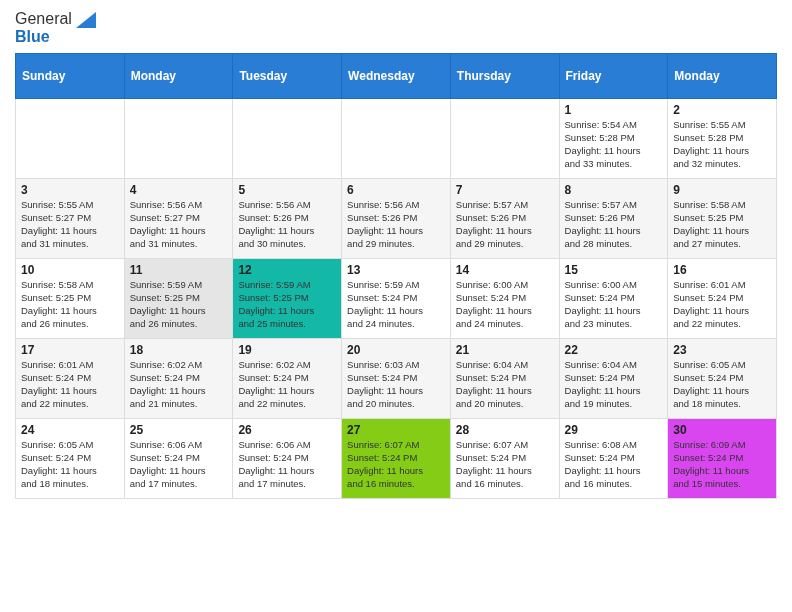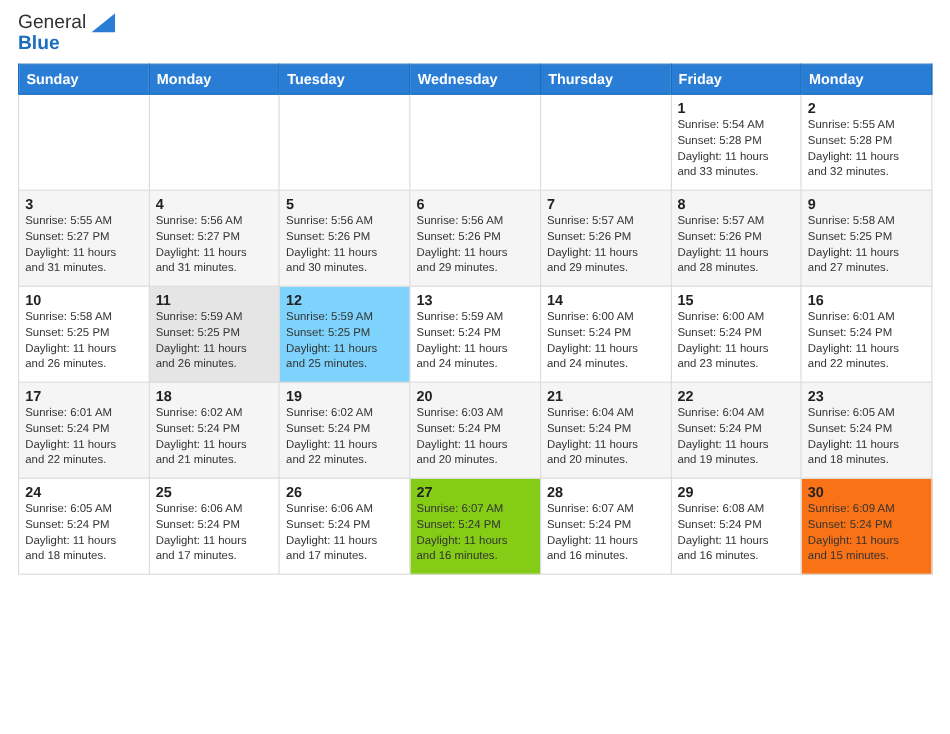--- a/index.html
+++ b/index.html
@@ -37,21 +37,21 @@
     .calendar {
       width: 100%;
       border-collapse: collapse;
       border: 1px solid #ccc;
     }
     .calendar th {
       background: #2a7dd4;
       color: #fff;
       font-size: 12px;
       font-weight: bold;
-      padding: 5px 6px;
+      padding: 15px 6px;
       text-align: left;
       border: 1px solid #1a6ebd;
     }
     .calendar td {
       vertical-align: top;
       padding: 4px 5px;
       font-size: 10px;
       color: #333;
       border: 1px solid #ddd;
       width: calc(100% / 7);
@@ -194,21 +194,21 @@
 Daylight: 11 hours
 and 26 minutes.</div>
         </td>
         <td style="background: #e5e5e5;">
           <span class="day-number">11</span>
           <div class="cell-text" style="white-space: pre-line;">Sunrise: 5:59 AM
 Sunset: 5:25 PM
 Daylight: 11 hours
 and 26 minutes.</div>
         </td>
-        <td style="background: #7dd3fc;">
+        <td style="background: #14b8a6;">
           <span class="day-number">12</span>
           <div class="cell-text" style="white-space: pre-line;">Sunrise: 5:59 AM
 Sunset: 5:25 PM
 Daylight: 11 hours
 and 25 minutes.</div>
         </td>
         <td style="background: rgb(255, 255, 255);">
           <span class="day-number">13</span>
           <div class="cell-text" style="white-space: pre-line;">Sunrise: 5:59 AM
 Sunset: 5:24 PM
@@ -324,21 +324,21 @@
 Daylight: 11 hours
 and 16 minutes.</div>
         </td>
         <td style="background: rgb(255, 255, 255);">
           <span class="day-number">29</span>
           <div class="cell-text" style="white-space: pre-line;">Sunrise: 6:08 AM
 Sunset: 5:24 PM
 Daylight: 11 hours
 and 16 minutes.</div>
         </td>
-        <td style="background: #f97316;">
+        <td style="background: #d946ef;">
           <span class="day-number">30</span>
           <div class="cell-text" style="white-space: pre-line;">Sunrise: 6:09 AM
 Sunset: 5:24 PM
 Daylight: 11 hours
 and 15 minutes.</div>
         </td>
       </tr>
     </tbody>
 </table>
 

